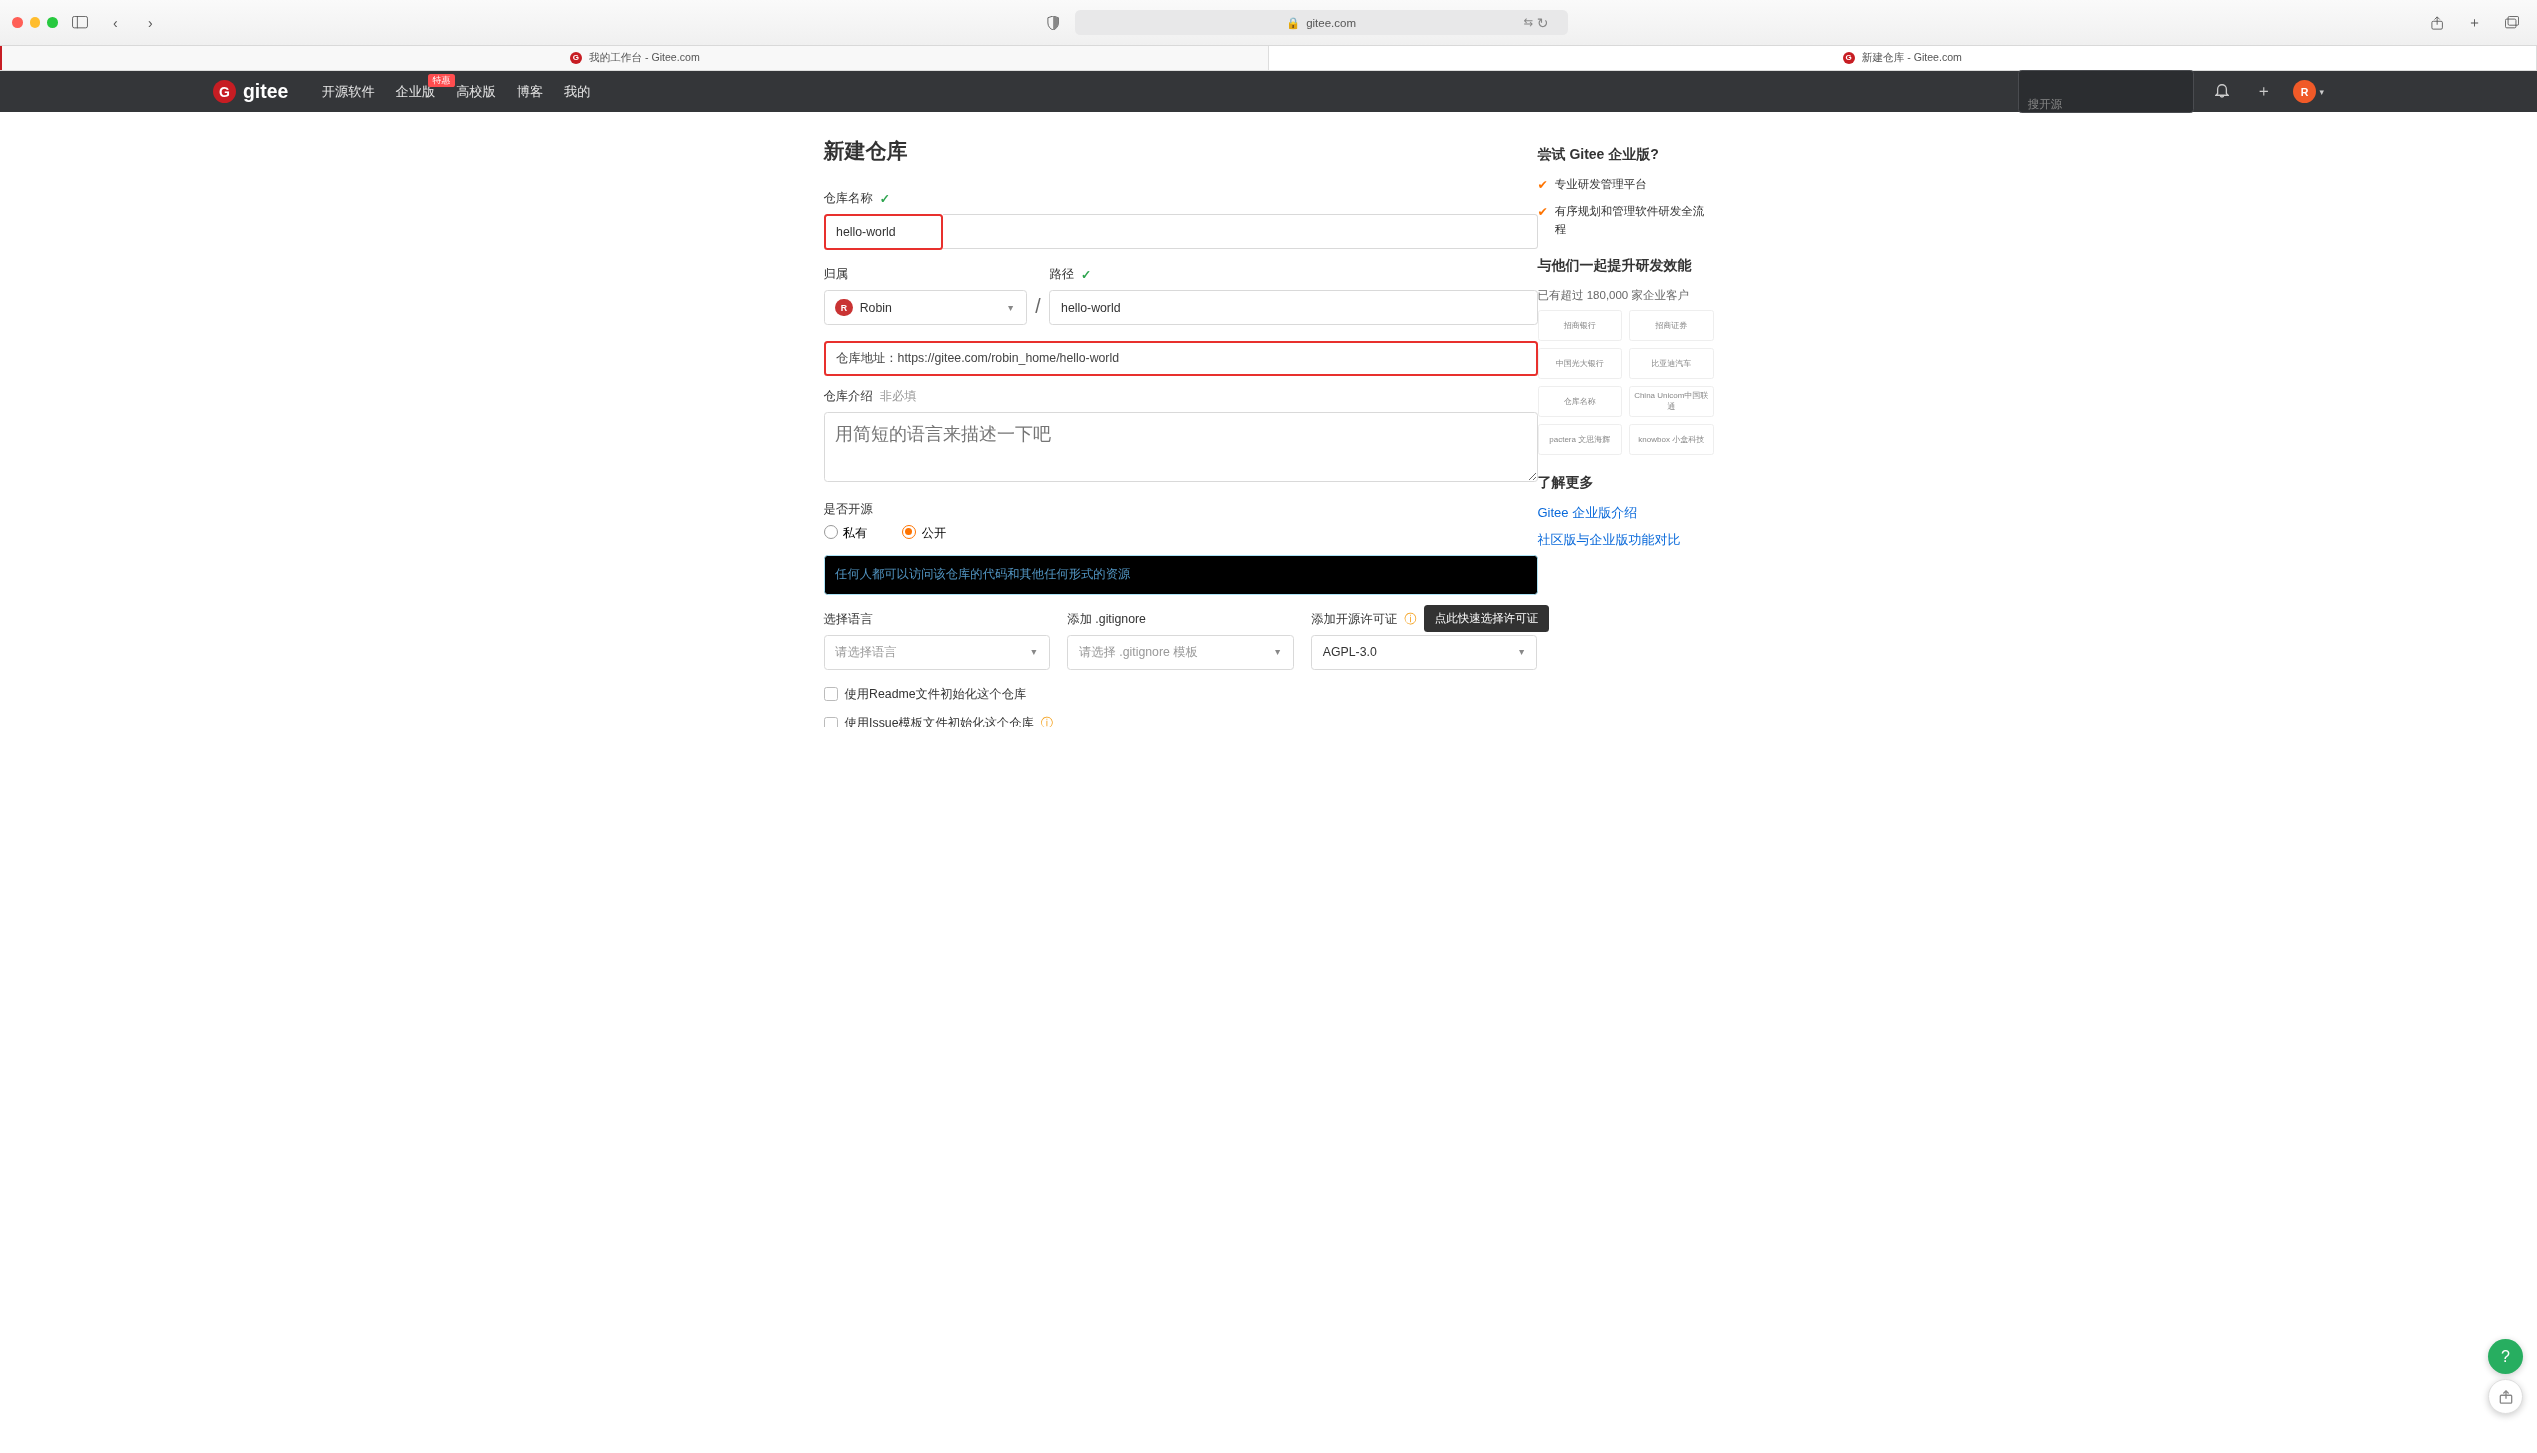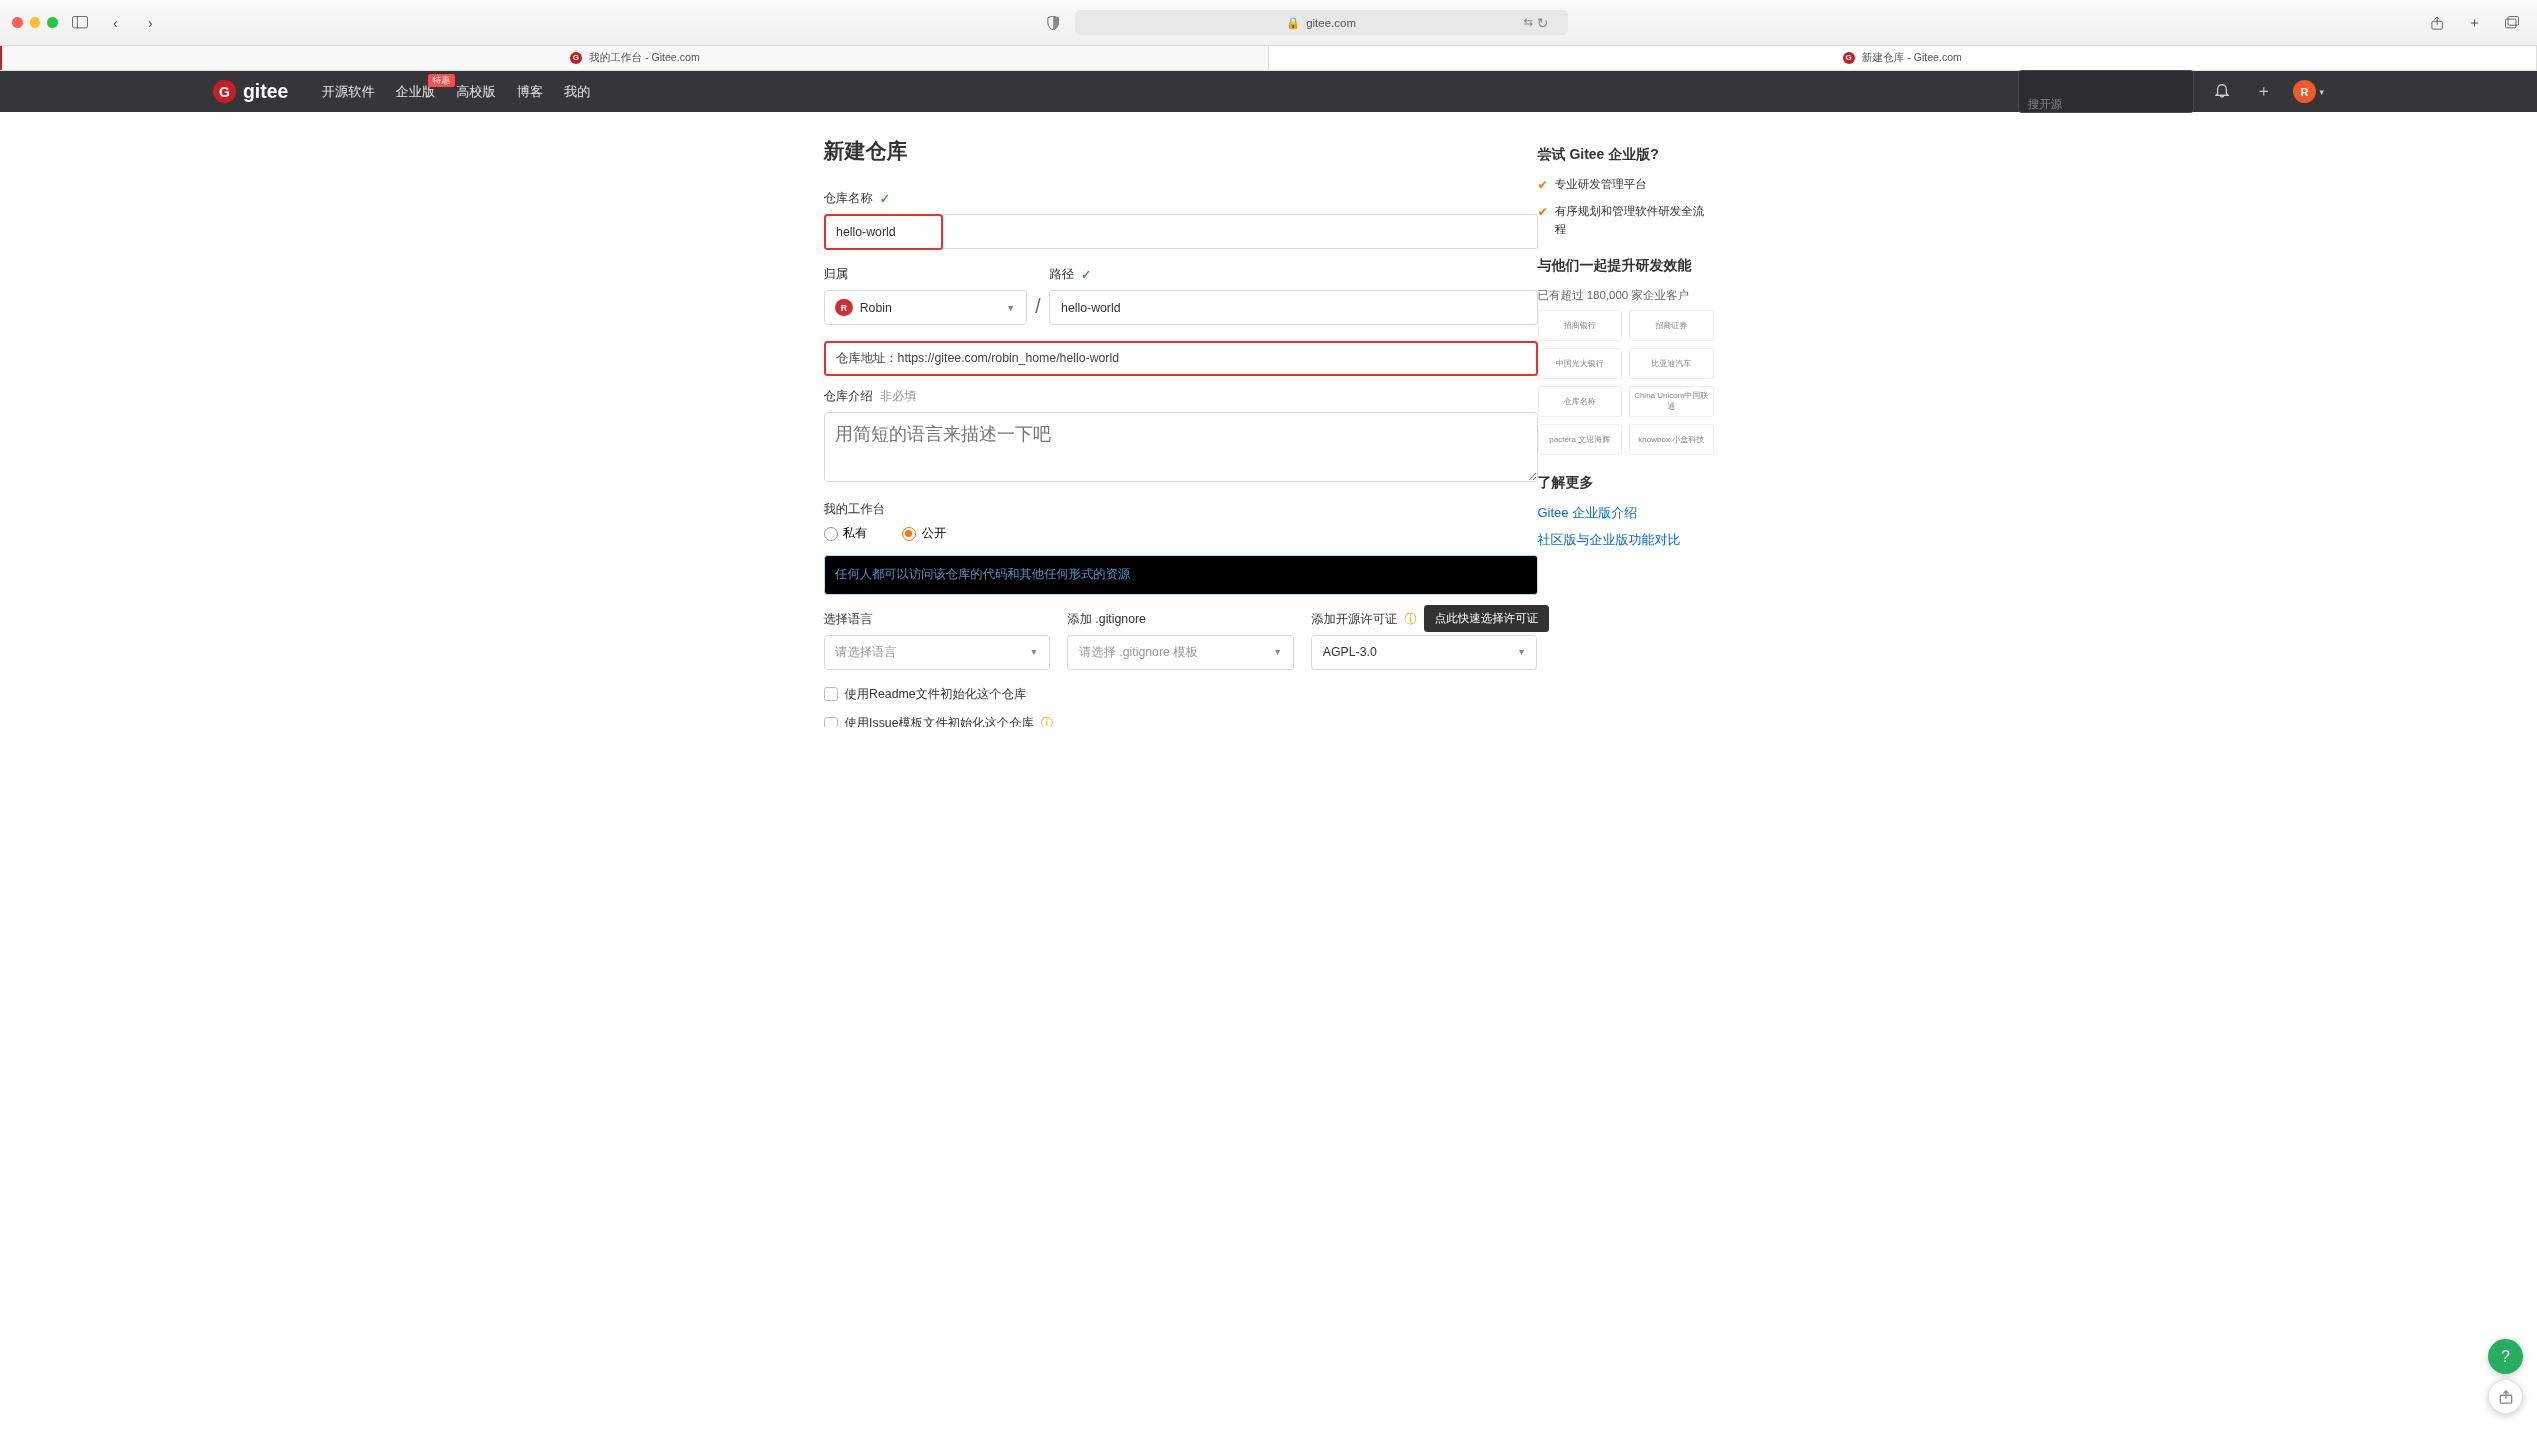--- a/index.html
+++ b/index.html
@@ -56,21 +56,21 @@
     .slash { font-size:19.4px; color:#666; margin-bottom:7px; }
 
     .owner-select { display:flex; align-items:center; gap:7px; padding:0 10.6px; }
     .owner-avatar { width:17.6px; height:17.6px; background:#c93333; border-radius:50%; display:inline-flex; align-items:center; justify-content:center; color:#fff; font-size:8.8px; font-weight:bold; }
 
     .url-display { border:2.2px solid #e8302d; border-radius:3.5px; padding:7px 10.6px; font-size:12.3px; color:#444; margin-bottom:12.3px; }
 
     .textarea { width:100%; height:70px; border:0.9px solid #d9d9d9; border-radius:3.5px; padding:8.8px 10.6px; font-size:18px; resize:vertical; }
 
     .radio-row { display:flex; gap:35px; align-items:center; margin-bottom:12.3px; }
-    .radio-item { display:flex; align-items:center; gap:5.3px; font-size:12.3px; }
+    .radio-item { display:flex; align-items:flex-start; gap:5.3px; font-size:12.3px; }
     .radio-c { width:14px; height:14px; border:1.8px solid #999; border-radius:50%; display:inline-block; position:relative; }
     .radio-c.checked { border-color:#fe7300; }
     .radio-c.checked::after { content:''; width:7px; height:7px; background:#fe7300; border-radius:50%; position:absolute; top:1.8px; left:1.8px; }
 
     .info-box { border:0.9px solid #abe2f5; background:#000000; border-radius:3.5px; padding:10.6px; font-size:12.3px; color:#5296c4; margin-bottom:16px; }
 
     .select-row { display:flex; gap:17.6px; }
     .select-col { flex:1; position:relative; }
     .select-col .form-label { margin-bottom:7px; }
     .select { display:flex; align-items:center; justify-content:space-between; cursor:pointer; }
@@ -231,21 +231,21 @@
 
     <div class="row">
       <div class="form-label">
         <span>仓库介绍</span>
         <span class="opt-hint">非必填</span>
       </div>
       <textarea class="textarea" placeholder="用简短的语言来描述一下吧" style=""></textarea>
     </div>
 
     <div class="row">
-      <div class="form-label">我的工作台</div>
+      <div class="form-label">是否开源</div>
       <div class="radio-row">
         <label class="radio-item">
           <span class="radio-c"></span>
           <span>私有</span>
         </label>
         <label class="radio-item">
           <span class="radio-c checked"></span>
           <span>公开</span>
         </label>
       </div>

